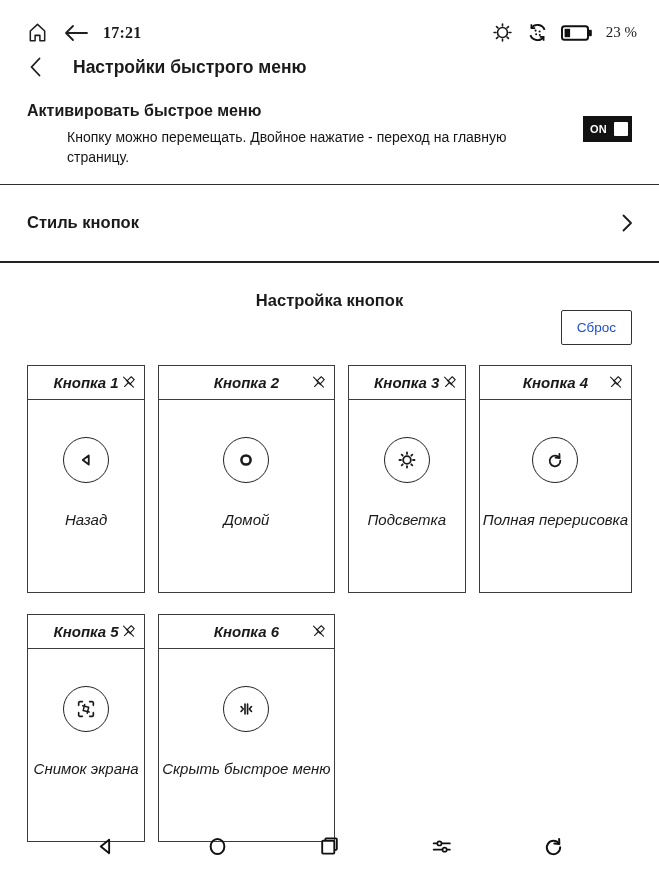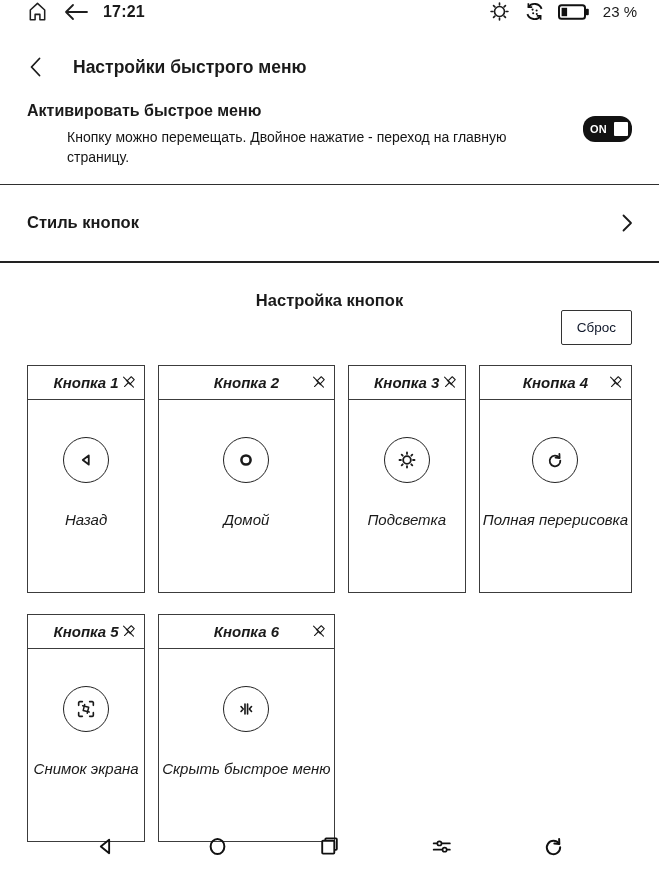--- a/index.html
+++ b/index.html
@@ -10,22 +10,23 @@
     color: #1a1a1a;
     position: relative;
     overflow: hidden;
   }
   svg { display: block; }
 
   
   .status-bar {
     height: 44px;
     display: flex;
-    align-items: flex-start;
+    align-items: flex-end;
     padding: 0 22px 0 26px;
+    font-family: Liberation Serif, serif;
   }
   .status-left { display: flex; align-items: center; gap: 14px; }
   .status-right { display: flex; align-items: center; gap: 12px; margin-left: auto; }
   .status-time { font-size: 16px; font-weight: 700; letter-spacing: 0.2px; }
   .battery-text { font-size: 15px; font-weight: 400; margin-left: 2px; }
 
   
   .page-header {
     display: flex;
     align-items: center;
@@ -42,21 +43,21 @@
   }
   .activate-text { width: 540px; }
   .activate-title { font-size: 16px; font-weight: 700; margin-bottom: 7px; }
   .activate-desc { font-size: 14px; line-height: 1.45; color: #161616; margin-left: 40px; }
   .toggle {
     margin-left: auto;
     margin-top: 14px;
     width: 49px;
     height: 26px;
     background: #121212;
-    border-radius: 12px;
+    border-radius: 0;
     display: flex;
     align-items: center;
     padding: 0 4px 0 7px;
     flex: none;
   }
   .toggle-label { color: #ffffff; font-size: 11px; font-weight: 700; letter-spacing: 0.3px; }
   .toggle-knob {
     margin-left: auto;
     width: 14px; height: 14px;
     background: #ffffff;
@@ -83,21 +84,21 @@
     padding: 28px 27px 14px 27px;
     flex-direction: column;
   }
   .reset-button {
     margin-left: auto;
     background: #ffffff;
     border: 1px solid #333333;
     border-radius: 2px;
     font-family: inherit;
     font-size: 13.5px;
-    color: #0f172a;
+    color: #1d4ed8;
     padding: 9px 15px;
     cursor: pointer;
   }
 
   
   .card-grid {
     margin: 6px 27px 0 27px;
     display: grid;
     grid-template-columns: 1fr 1fr 1fr 1fr;
     column-gap: 13px;

